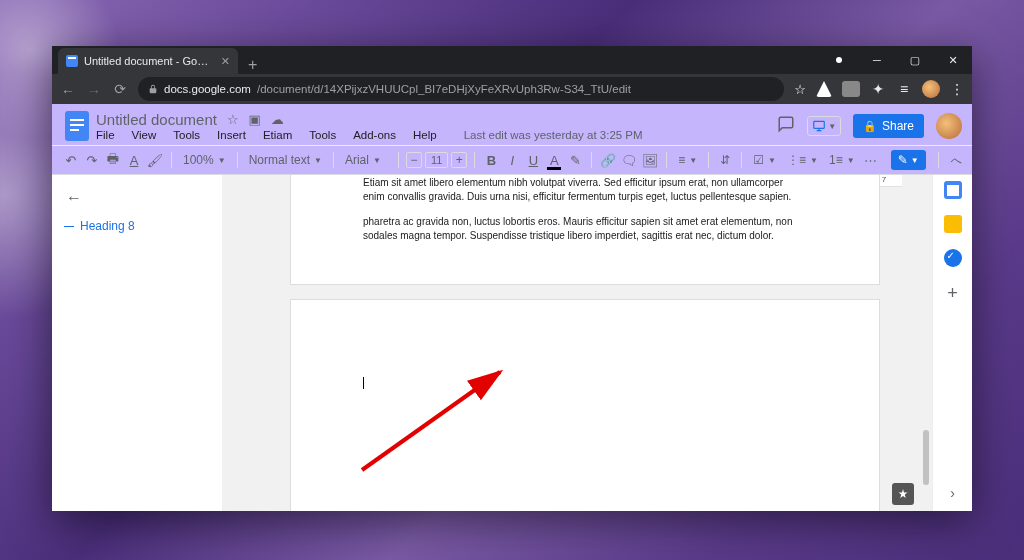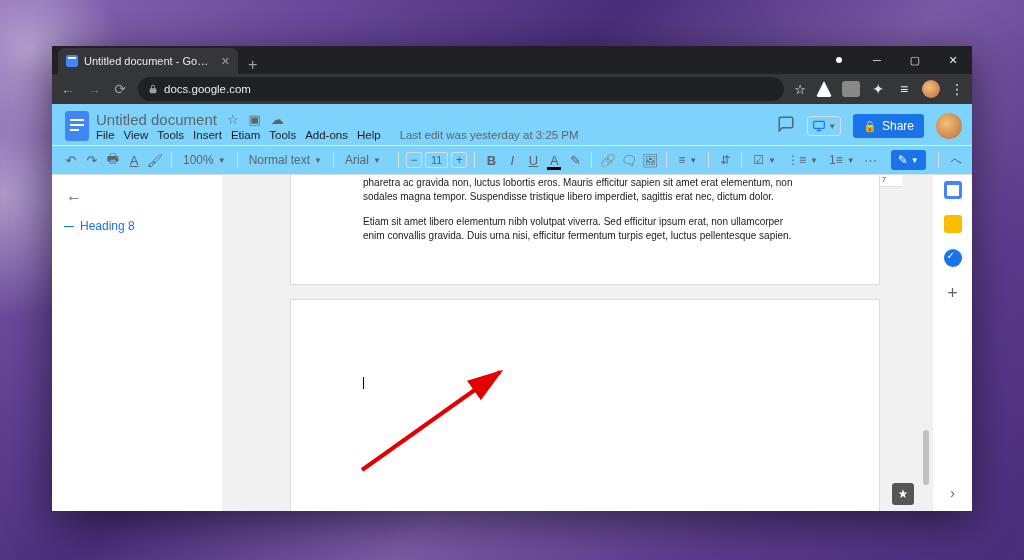--- a/index.html
+++ b/index.html
@@ -28,29 +28,29 @@
   .lock { width:10px; height:10px; display:inline-block; }
   .lock svg { width:10px; height:10px; fill:#9aa0a6; }
   .url-host { color:#e8eaed; }
   .url-path { color:#9aa0a6; }
   .exticons { display:flex; gap:10px; align-items:center; }
   .extico { width:16px; height:16px; border-radius:3px; display:inline-block; }
   .exticon-star { color:#fff; font-size:13px; }
   .profile-avatar { width:18px; height:18px; border-radius:50%; background: radial-gradient(circle at 40% 40%, #f4c07a, #b86a3a); }
   .threedots { color:#e8eaed; font-size:14px; }
 
-  .docs-area { flex:1; background:#7dd3fc; display:flex; flex-direction:column; color:#202124; overflow:hidden; }
+  .docs-area { flex:1; background:#c4b5fd; display:flex; flex-direction:column; color:#202124; overflow:hidden; }
   .docs-header { display:flex; align-items:center; padding:3px 10px 0 10px; }
   .docs-logo { width:30px; height:38px; display:flex; align-items:center; justify-content:center; }
   .docs-logo svg { width:24px; height:30px; }
   .docs-titleblock { flex:1; display:flex; flex-direction:column; margin-left:4px; }
   .docs-titlerow { display:flex; align-items:center; gap:10px; }
   .docs-title { font-size:15px; color:#5f6368; }
   .title-icons { display:flex; gap:10px; color:#5f6368; font-size:13px; }
-  .menubar { display:flex; gap:9px; font-size:11.5px; color:#202124; margin-top:1px; align-items:center; }
+  .menubar { display:flex; gap:17px; font-size:11.5px; color:#202124; margin-top:1px; align-items:center; }
   .lastedit { color:#5f6368; margin-left:10px; }
   .header-right { display:flex; align-items:center; gap:12px; }
   .comment-ico { color:#5f6368; }
   .present-btn { border:1px solid #dadce0; border-radius:3px; padding:2px 4px; display:flex; align-items:center; gap:2px; color:#1a73e8; font-size:12px; }
   .share-btn { background:#1a73e8; color:#fff; font-size:12px; font-weight:500; border-radius:3px; padding:5px 10px; display:flex; align-items:center; gap:5px; }
   .share-btn .lockico { font-size:11px; }
   .avatar-right { width:26px; height:26px; border-radius:50%; background: radial-gradient(circle at 40% 40%, #f4c07a, #b86a3a); }
 
   .toolbar { height:30px; border-top:1px solid #eee; border-bottom:1px solid #dadce0; display:flex; align-items:center; padding:0 10px; gap:3px; font-size:12px; color:#5f6368; }
   .tbico { width:18px; text-align:center; font-size:13px; }
@@ -130,20 +130,21 @@
 
   <div class="addrbar">
     <span class="navicon">←</span>
     <span class="navicon" style="opacity:.5">→</span>
     <span class="navicon">⟳</span>
     <div class="urlfield">
       <span class="lock"><svg viewBox="0 0 24 24">
             <path d="M12 2a5 5 0 0 0-5 5v3H6a2 2 0 0 0-2 2v8a2 2 0 0 0 2 2h12a2 2 0 0 0 2-2v-8a2 2 0 0 0-2-2h-1V7a5 5 0 0 0-5-5zm-3 5a3 3 0 0 1 6 0v3H9z"></path>
           </svg></span>
       <span class="url-host">docs.google.com</span>
+        <span class="url-path">/document/d/14XPijxzVHUUCpl_BI7eDHjXyFeXRvUph3Rw-S34_TtU/edit</span>
     </div>
     <span class="exticon-star">☆</span>
     <div class="exticons">
       <span class="extico" style="background:#fff;clip-path:polygon(50% 0,100% 100%,0 100%)"></span>
       <span class="extico" style="background:#888;width:18px"></span>
       <span class="navicon" style="color:#e8eaed">✦</span>
       <span class="navicon" style="color:#e8eaed">≡</span>
       <span class="profile-avatar"></span>
       <span class="threedots">⋮</span>
     </div>
@@ -269,22 +270,22 @@
           <span class="tick-label" style="left:294px">3</span>
           <span class="tick-label" style="left:369px">4</span>
           <span class="tick-label" style="left:444px">5</span>
           <span class="tick-label" style="left:519px">6</span>
           <span class="tick-label" style="left:594px">7</span>
         </div>
 
         <div class="page page1">
           <div style="height:80px"></div>
           <div class="doctext">
+            <p class="para">Etiam sit amet libero elementum nibh volutpat viverra. Sed efficitur ipsum erat, non ullamcorper enim convallis gravida. Duis urna nisi, efficitur fermentum turpis eget, luctus pellentesque sapien.</p>
             <p class="para">pharetra ac gravida non, luctus lobortis eros. Mauris efficitur sapien sit amet erat elementum, non sodales magna tempor. Suspendisse tristique libero imperdiet, sagittis erat nec, dictum dolor.</p>
-            <p class="para">Etiam sit amet libero elementum nibh volutpat viverra. Sed efficitur ipsum erat, non ullamcorper enim convallis gravida. Duis urna nisi, efficitur fermentum turpis eget, luctus pellentesque sapien.</p>
           </div>
         </div>
         <div class="page page2">
           <span class="cursor-caret"></span>
         </div>
 
         <div class="scrollbar-v">
           <div class="scrollbar-thumb"></div>
         </div>
         <div class="explore-btn">

